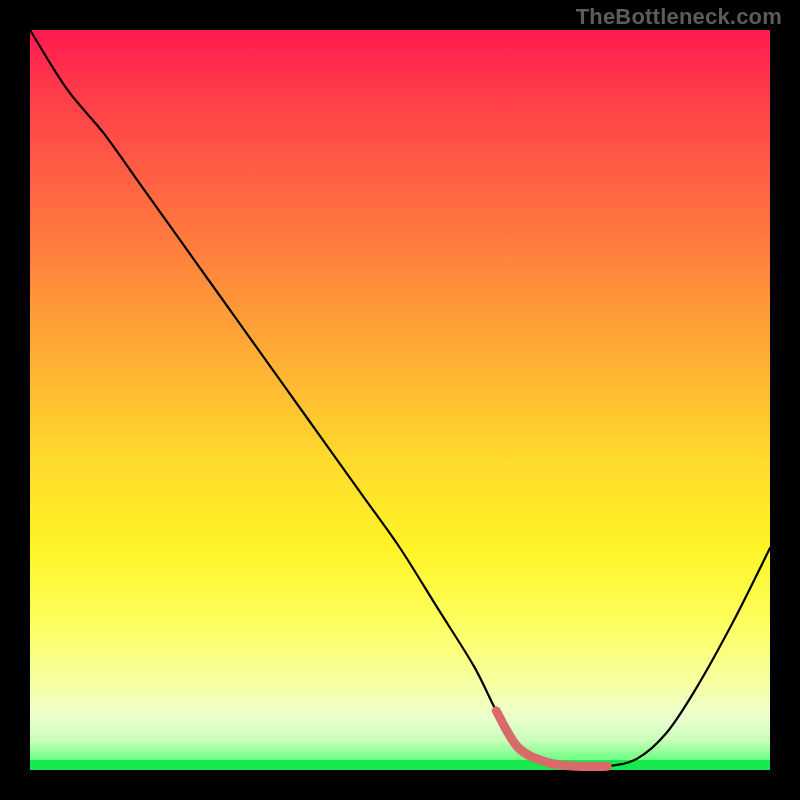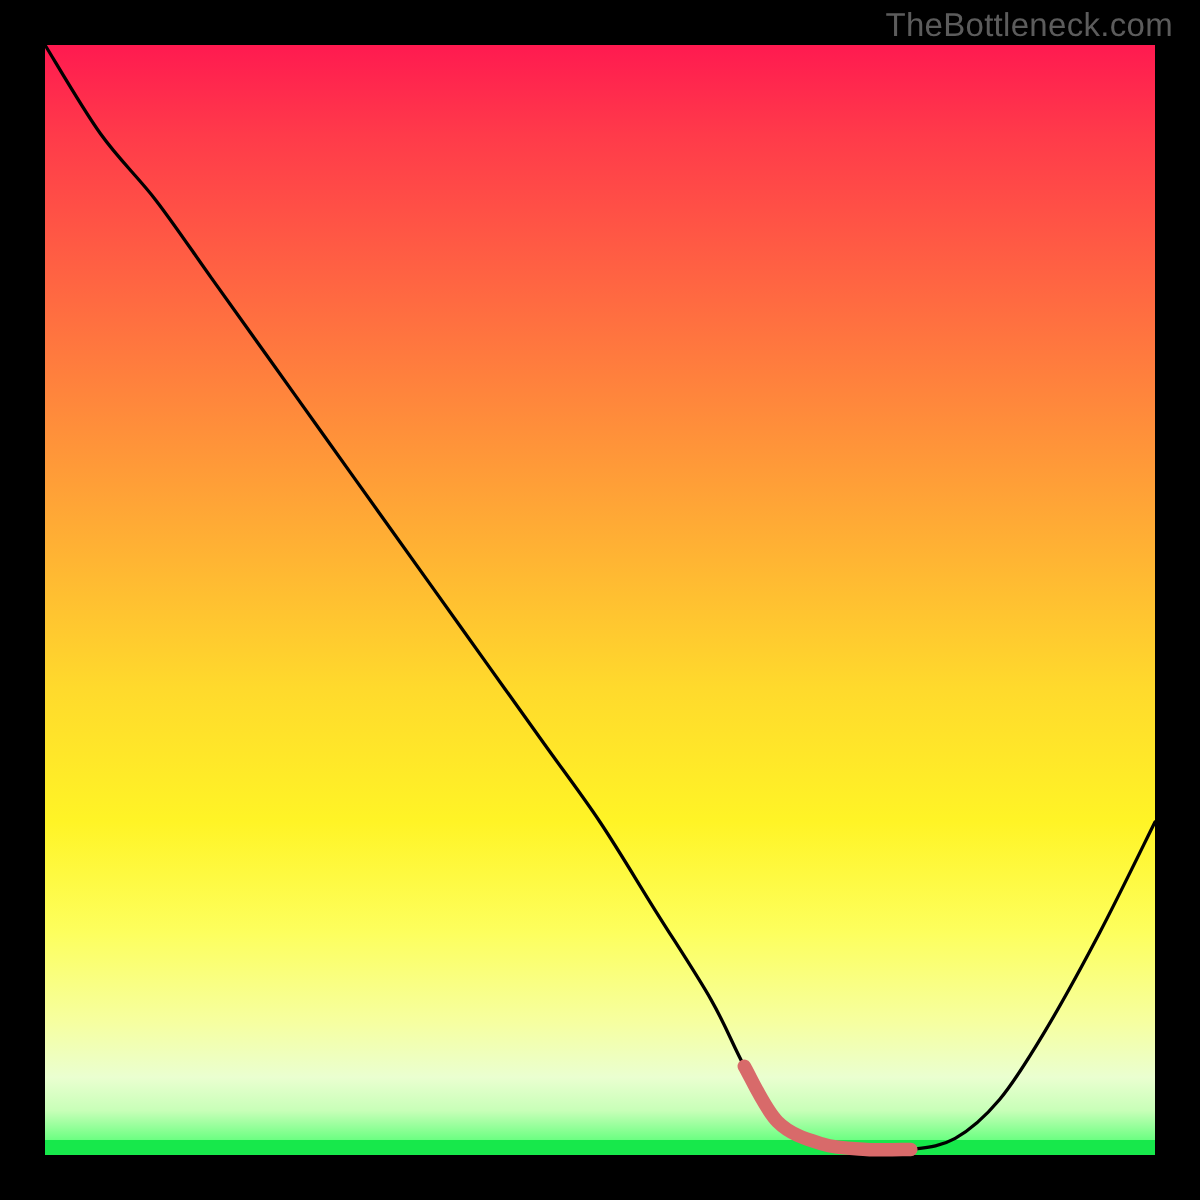--- a/index.html
+++ b/index.html
@@ -15,21 +15,21 @@
     position: relative;
     width: 800px;
     height: 800px;
     background: #000;
   }
   .watermark {
     position: absolute;
     top: 4px;
     right: 18px;
     font-size: 22px;
-    font-weight: 400;
+    font-weight: 700;
     color: #5c5c5c;
     letter-spacing: 0.2px;
     z-index: 10;
   }
   .plot {
     position: absolute;
     left: 30px;
     top: 30px;
     width: 740px;
     height: 740px;

